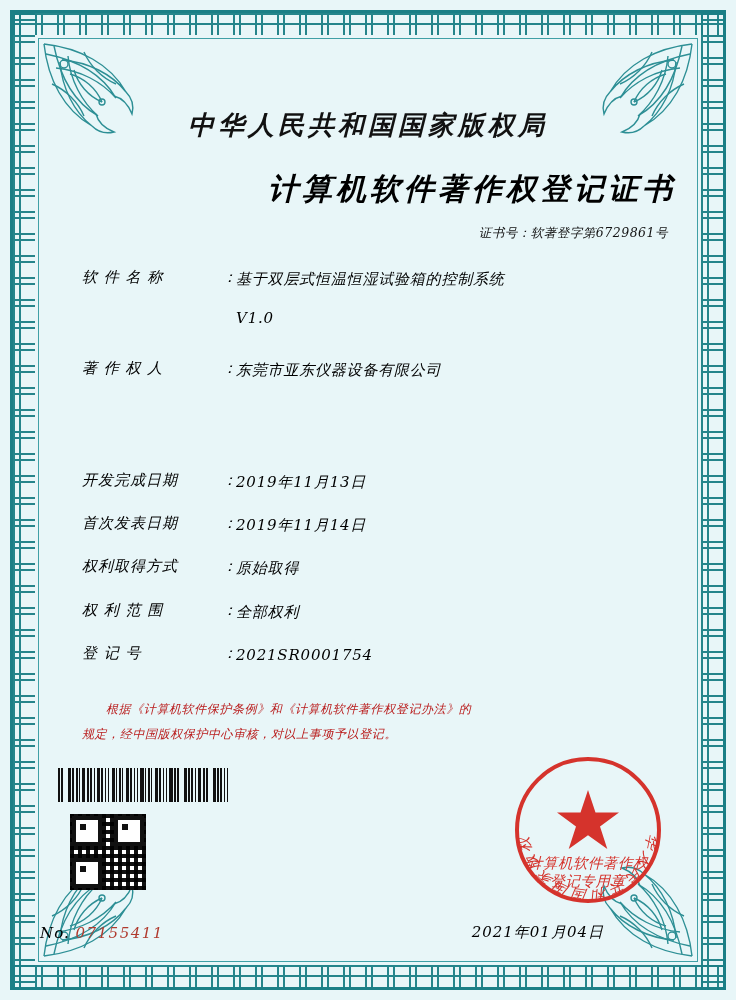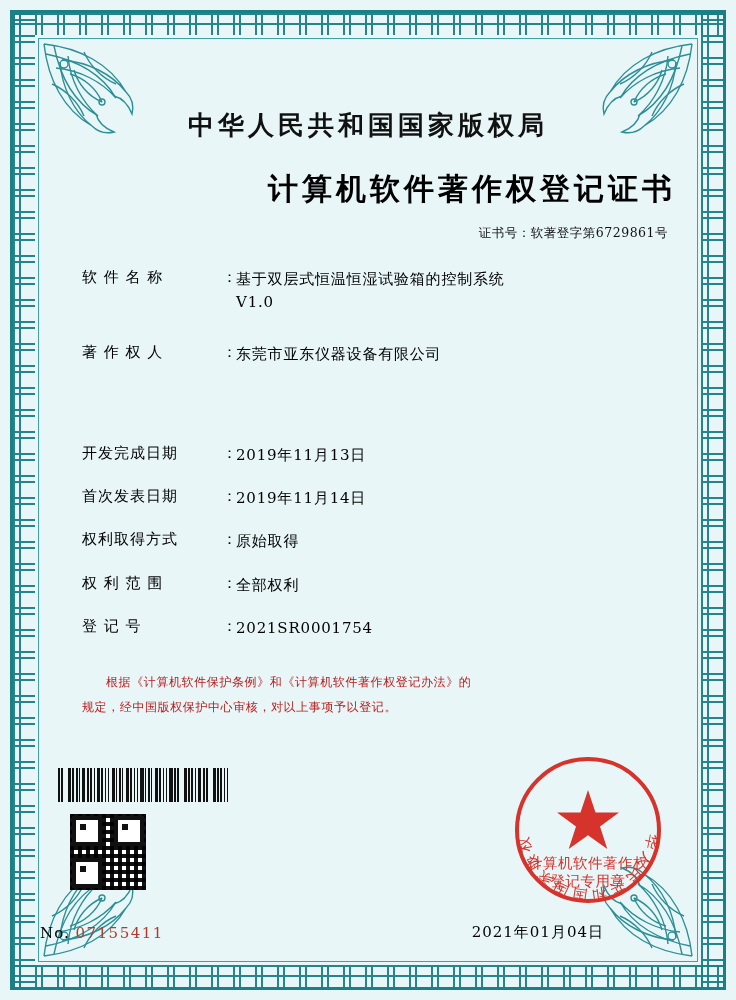--- a/index.html
+++ b/index.html
@@ -13,20 +13,21 @@
     font-family: "Liberation Serif", serif;
     overflow: hidden;
   }
 
   .certificate {
     position: relative;
     width: 736px;
     height: 1000px;
     background: #e8f6f8;
     box-sizing: border-box;
+    font-style: italic;
   }
 
   
   .border-frame {
     position: absolute;
     left: 10px;
     top: 10px;
     right: 10px;
     bottom: 10px;
     border: 3px solid #1b7f86;
@@ -147,26 +148,26 @@
   }
   .field-colon {
     flex: 0 0 auto;
     width: 14px;
   }
   .field-value {
     flex: 1;
     letter-spacing: 0.8px;
     line-height: 1.55;
   }
-  .field-value .line2 { display: block; }
+  .field-value .line2 { display: block; margin-top: 16px; }
 
   .spacer-sm { height: 8px; }
   .spacer-md { height: 24px; }
 
-  .gap-top { margin-top: 34px; }
+  .gap-top { margin-top: 45px; }
 
   .statement {
     margin-top: 30px;
     font-size: 12px;
     line-height: 2.1;
     color: #b91c1c;
     letter-spacing: 0.6px;
     padding-left: 22px;
     padding-right: 10px;
     font-family: "DejaVu Serif", serif;

